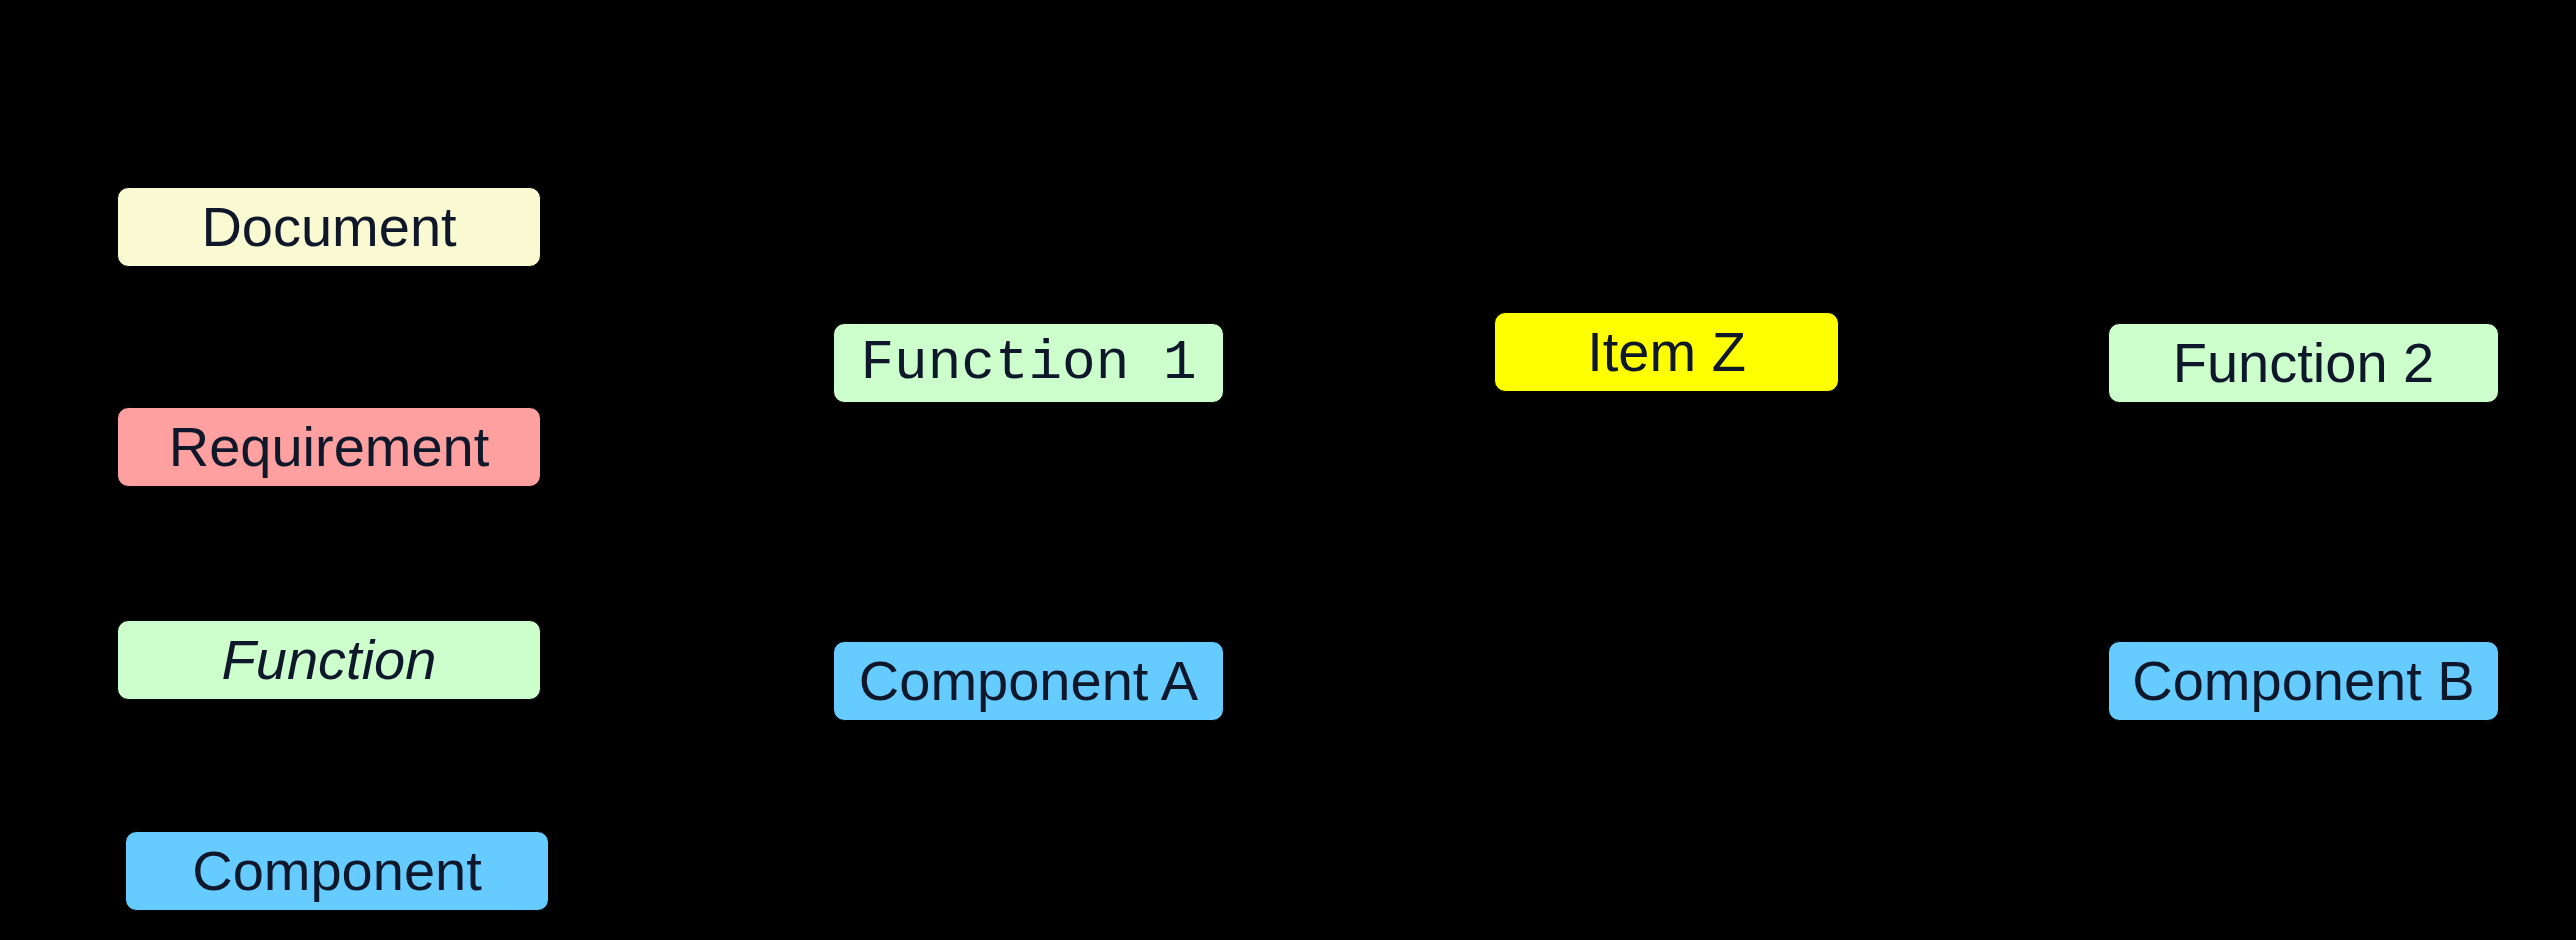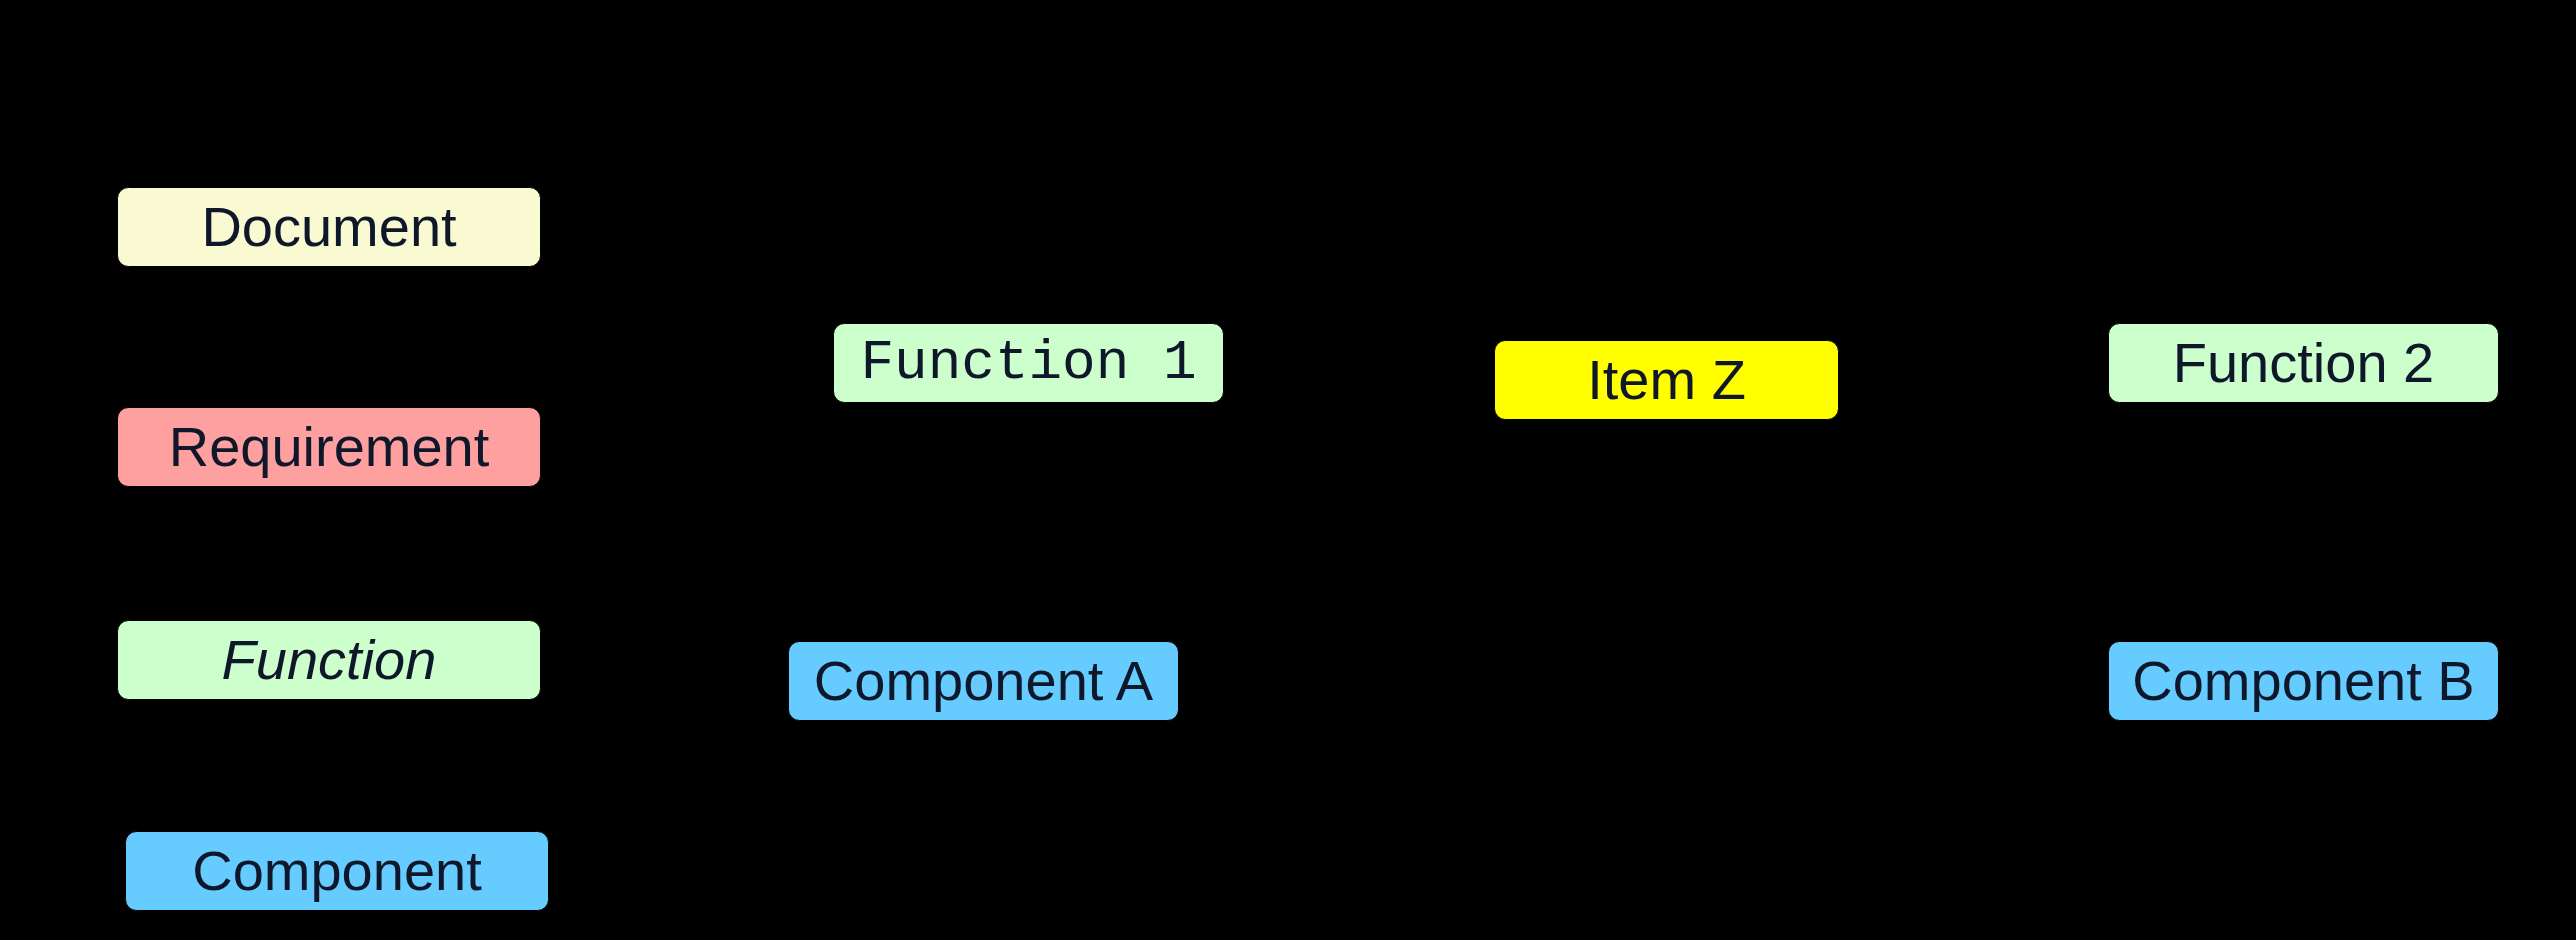--- a/index.html
+++ b/index.html
@@ -28,23 +28,23 @@
     color: #0f172a;
     white-space: nowrap;
   }
   
   #legend-document    { left: 117px;  top: 187px;  width: 424px; }
   #legend-requirement { left: 117px;  top: 407px;  width: 424px; }
   #legend-function    { left: 117px;  top: 620px;  width: 424px; }
   #legend-component   { left: 125px;  top: 831px; width: 424px; }
   
   #node-function-1    { left: 833px; top: 323px;  width: 391px; }
-  #node-item-z        { left: 1494px; top: 340px;  width: 345px; }
+  #node-item-z        { left: 1494px; top: 312px;  width: 345px; }
   #node-function-2    { left: 2108px; top: 323px;  width: 391px; }
-  #node-component-a   { left: 788px; top: 641px; width: 391px; }
+  #node-component-a   { left: 833px; top: 641px; width: 391px; }
   #node-component-b   { left: 2108px; top: 641px; width: 391px; }
 </style>
 </head>
 <body style="background: rgb(0, 0, 0);">
 
 <div class="box" id="legend-document" style="background: rgb(250, 250, 210);">
   <span>Document</span>
 </div>
 
 <div class="box" id="legend-requirement" style="background: rgb(255, 160, 160);">

